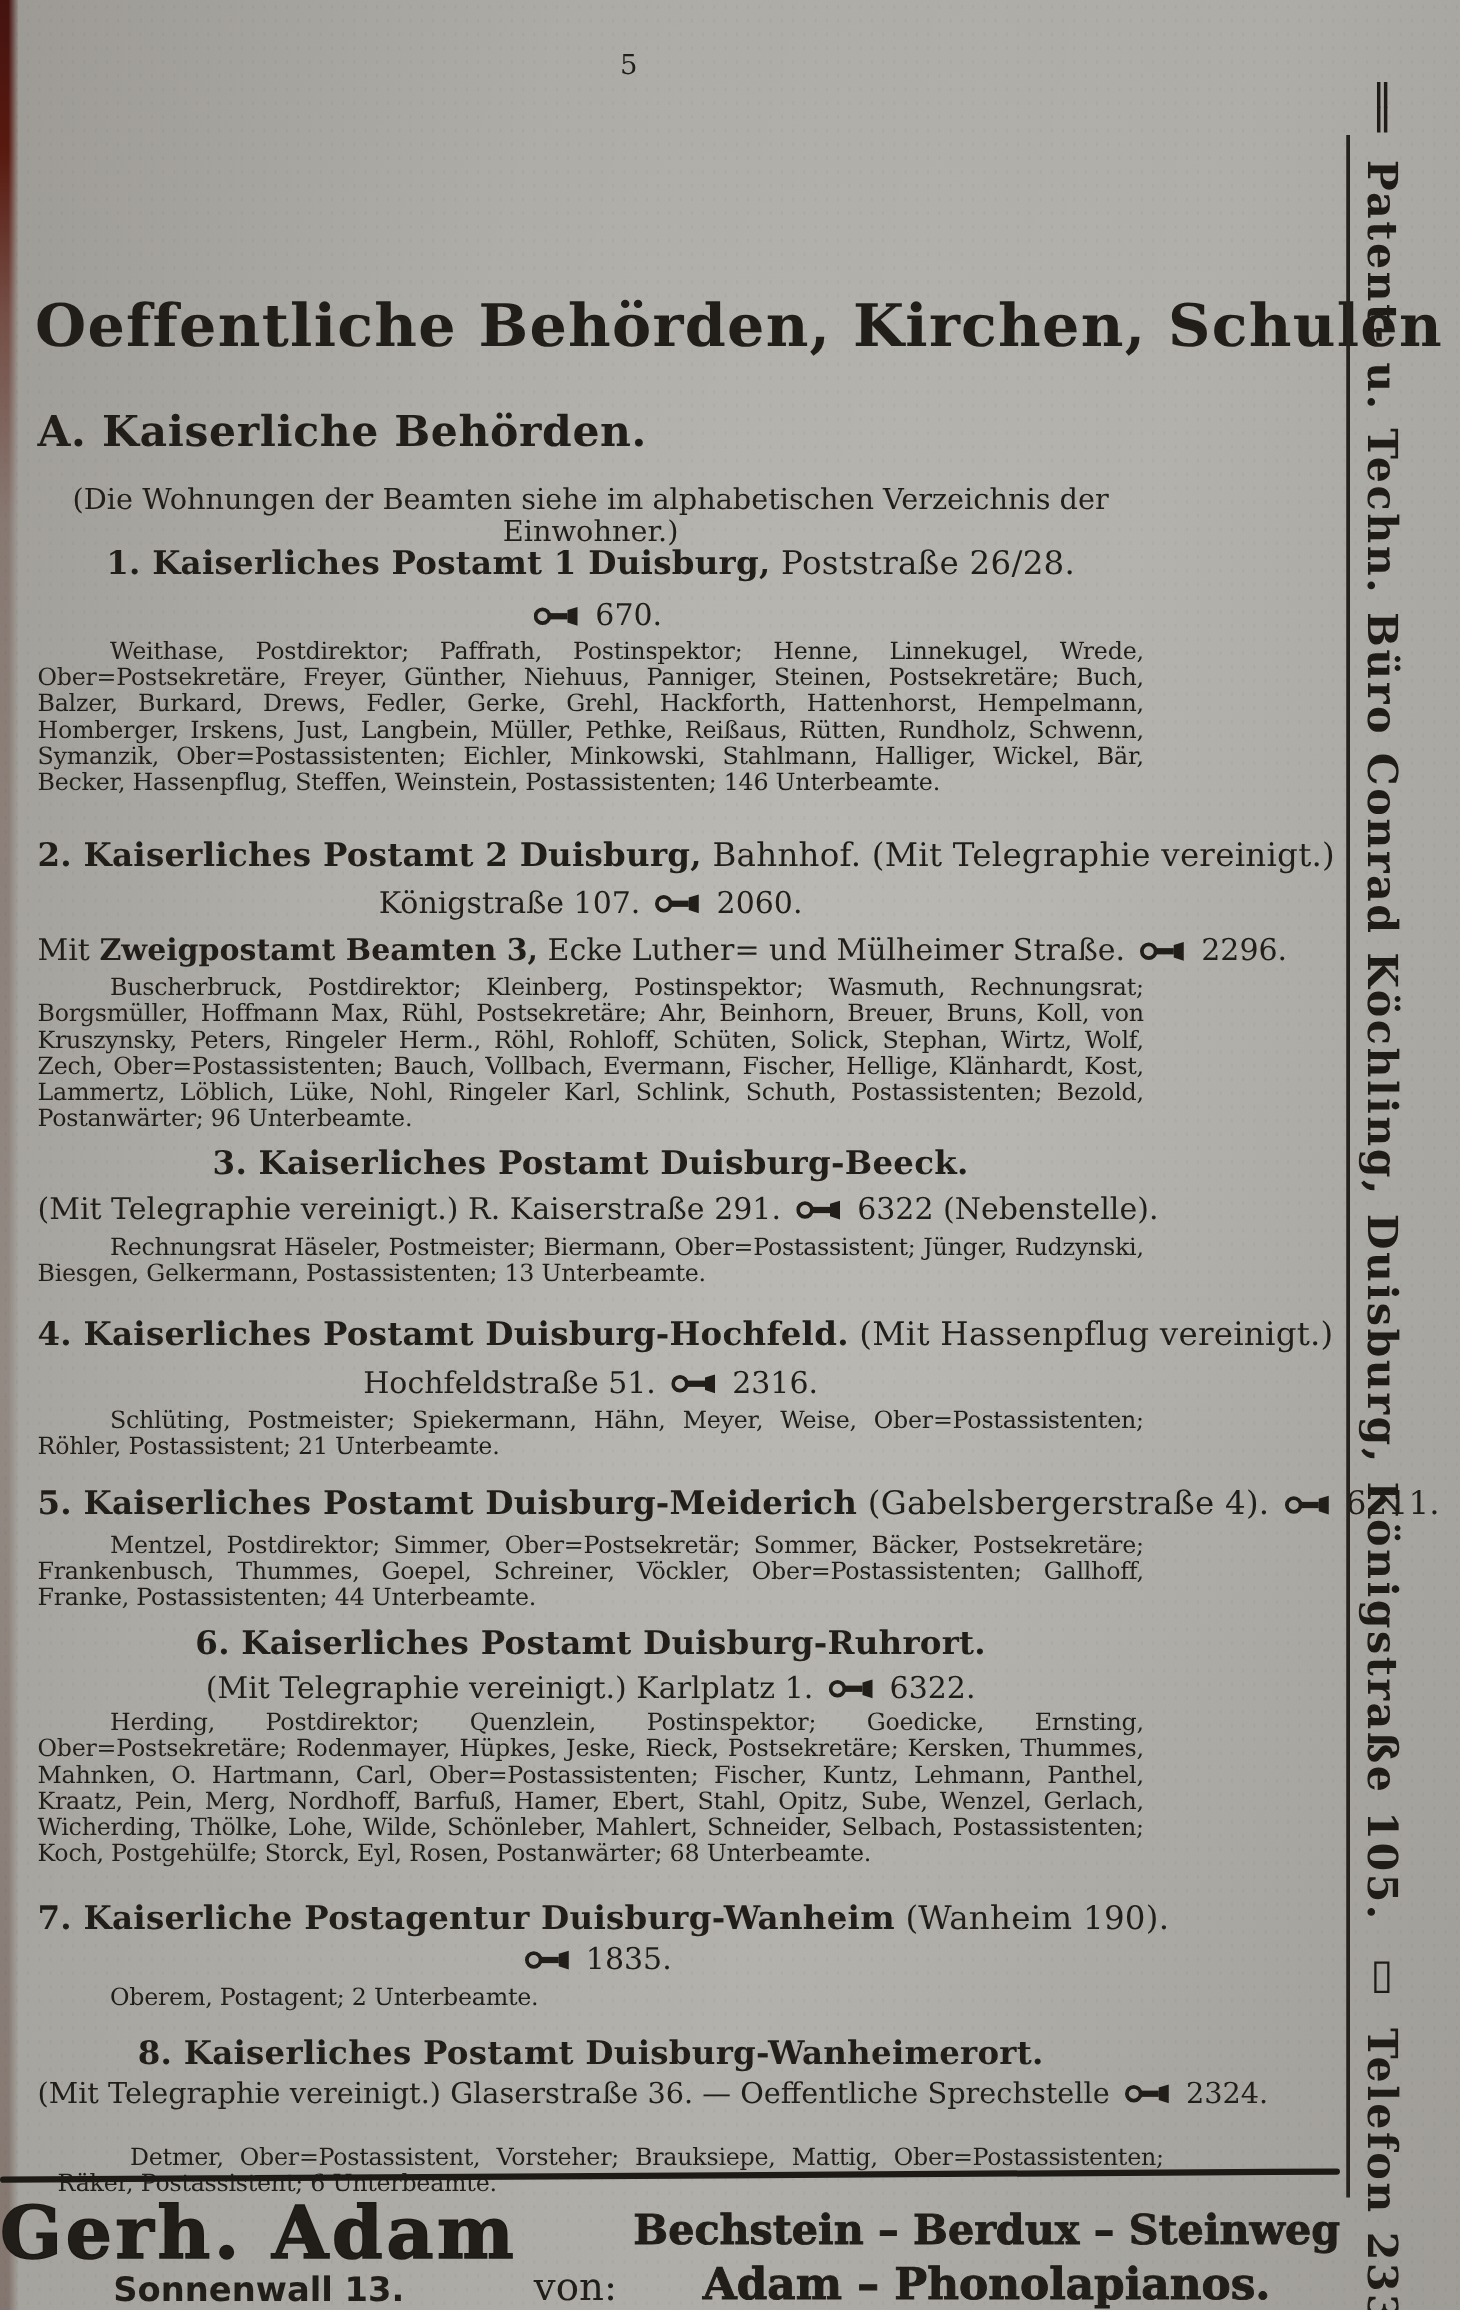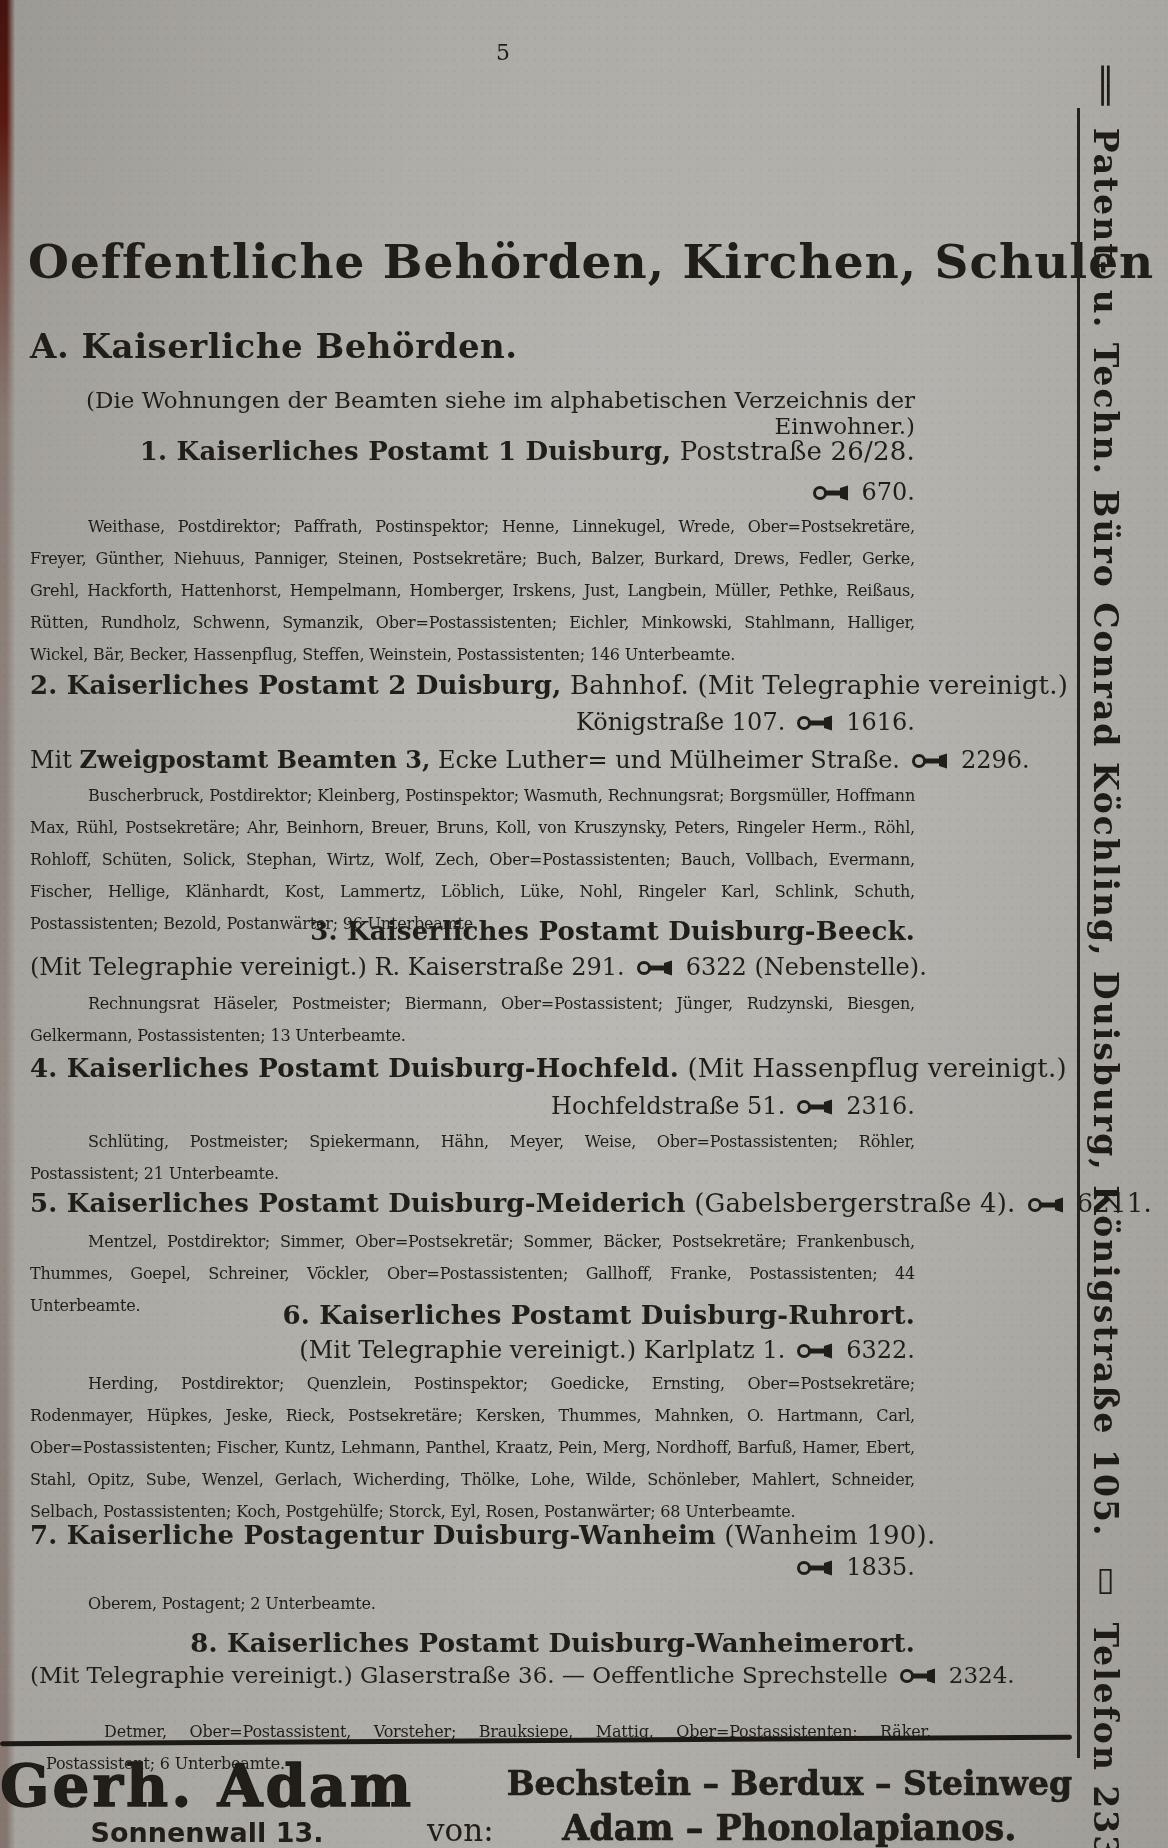--- a/index.html
+++ b/index.html
@@ -22,36 +22,36 @@
   }
   .left-edge{
     position:absolute;left:0;top:0;width:15px;height:100%;pointer-events:none;
     background:linear-gradient(to bottom,
       #441310 0,#58190f 120px,rgba(88,25,15,0.6) 250px,rgba(70,25,16,0.28) 420px,
       rgba(60,22,14,0.18) 60%,rgba(60,22,14,0.32) 100%);
     -webkit-mask-image:linear-gradient(to right,#000 45%,transparent);
             mask-image:linear-gradient(to right,#000 45%,transparent);
   }
   .abs{position:absolute;left:30px;width:885px;}
-  .c{text-align:right;}
+  .c{text-align:center;}
   .pagenum{position:absolute;left:496px;top:40px;font-size:22px;}
   .title{
     position:absolute;left:28px;top:234px;width:952px;margin:0;
     font-size:47px;font-weight:bold;text-align:center;letter-spacing:1px;white-space:nowrap;
   }
   .subtitle{
     position:absolute;left:30px;top:326px;width:930px;margin:0;
     font-size:34px;font-weight:bold;letter-spacing:.5px;
   }
   .note{margin:0;font-size:23px;}
   .head{font-weight:bold;font-size:26px;letter-spacing:.2px;white-space:nowrap;}
   .head .rest{font-weight:normal;}
   .addr{font-size:24px;white-space:nowrap;}
   .body{
-    font-size:16px;line-height:32px;text-align:justify;text-indent:58px;letter-spacing:-0.2px;
+    font-size:19px;line-height:21px;text-align:justify;text-indent:58px;letter-spacing:-0.2px;
   }
   .ph{display:inline-block;vertical-align:-1px;margin:0 9px 0 12px;color:#211e19;}
   
   .sidebar-rule{position:absolute;left:1077px;top:108px;width:3px;height:1650px;background:#26231e;}
   .sidebar{
     position:absolute;left:1086px;top:66px;height:1730px;
     writing-mode:vertical-rl;white-space:nowrap;
     font-family:"DejaVu Serif", serif;font-weight:bold;font-size:33px;letter-spacing:2px;
     color:#1f1c18;
   }
@@ -98,21 +98,21 @@
       <rect x="12" y="5.5" width="15" height="5" fill="currentColor"></rect>
       <path d="M27 3 L35 0.5 V15.5 L27 13 Z" fill="currentColor"></path>
     </svg><span>670.</span></div>
 <p class="abs body" style="top:511px;margin:0">Weithase, Postdirektor; Paffrath, Postinspektor; Henne, Linnekugel, Wrede, Ober=Postsekretäre, Freyer, Günther, Niehuus, Panniger, Steinen, Postsekretäre; Buch, Balzer, Burkard, Drews, Fedler, Gerke, Grehl, Hackforth, Hattenhorst, Hempelmann, Homberger, Irskens, Just, Langbein, Müller, Pethke, Reißaus, Rütten, Rundholz, Schwenn, Symanzik, Ober=Postassistenten; Eichler, Minkowski, Stahlmann, Halliger, Wickel, Bär, Becker, Hassenpflug, Steffen, Weinstein, Postassistenten; 146 Unterbeamte.</p>
 
 <div class="abs c head" style="top:670px"><b>2. Kaiserliches Postamt 2 Duisburg,</b><span class="rest"> Bahnhof. (Mit Telegraphie vereinigt.)</span></div>
 <div class="abs c addr" style="top:708px"><span>Königstraße 107.</span><svg class="ph" width="40" height="16" viewBox="0 0 40 16">
       <circle cx="7" cy="8" r="5.5" fill="none" stroke="currentColor" stroke-width="3"></circle>
       <rect x="12" y="5.5" width="15" height="5" fill="currentColor"></rect>
       <path d="M27 3 L35 0.5 V15.5 L27 13 Z" fill="currentColor"></path>
-    </svg><span>1616.</span></div>
+    </svg><span>2060.</span></div>
 <div class="abs c addr" style="top:745px"><span>Mit </span><b>Zweigpostamt Beamten 3,</b><span> Ecke Luther= und Mülheimer Straße.</span><svg class="ph" width="40" height="16" viewBox="0 0 40 16">
       <circle cx="7" cy="8" r="5.5" fill="none" stroke="currentColor" stroke-width="3"></circle>
       <rect x="12" y="5.5" width="15" height="5" fill="currentColor"></rect>
       <path d="M27 3 L35 0.5 V15.5 L27 13 Z" fill="currentColor"></path>
     </svg><span>2296.</span></div>
 <p class="abs body" style="top:780px;margin:0">Buscherbruck, Postdirektor; Kleinberg, Postinspektor; Wasmuth, Rechnungsrat; Borgsmüller, Hoffmann Max, Rühl, Postsekretäre; Ahr, Beinhorn, Breuer, Bruns, Koll, von Kruszynsky, Peters, Ringeler Herm., Röhl, Rohloff, Schüten, Solick, Stephan, Wirtz, Wolf, Zech, Ober=Postassistenten; Bauch, Vollbach, Evermann, Fischer, Hellige, Klänhardt, Kost, Lammertz, Löblich, Lüke, Nohl, Ringeler Karl, Schlink, Schuth, Postassistenten; Bezold, Postanwärter; 96 Unterbeamte.</p>
 
 <div class="abs c head" style="top:916px"><b>3. Kaiserliches Postamt Duisburg-Beeck.</b></div>
 <div class="abs c addr" style="top:953px"><span>(Mit Telegraphie vereinigt.)  R. Kaiserstraße 291.</span><svg class="ph" width="40" height="16" viewBox="0 0 40 16">
       <circle cx="7" cy="8" r="5.5" fill="none" stroke="currentColor" stroke-width="3"></circle>

